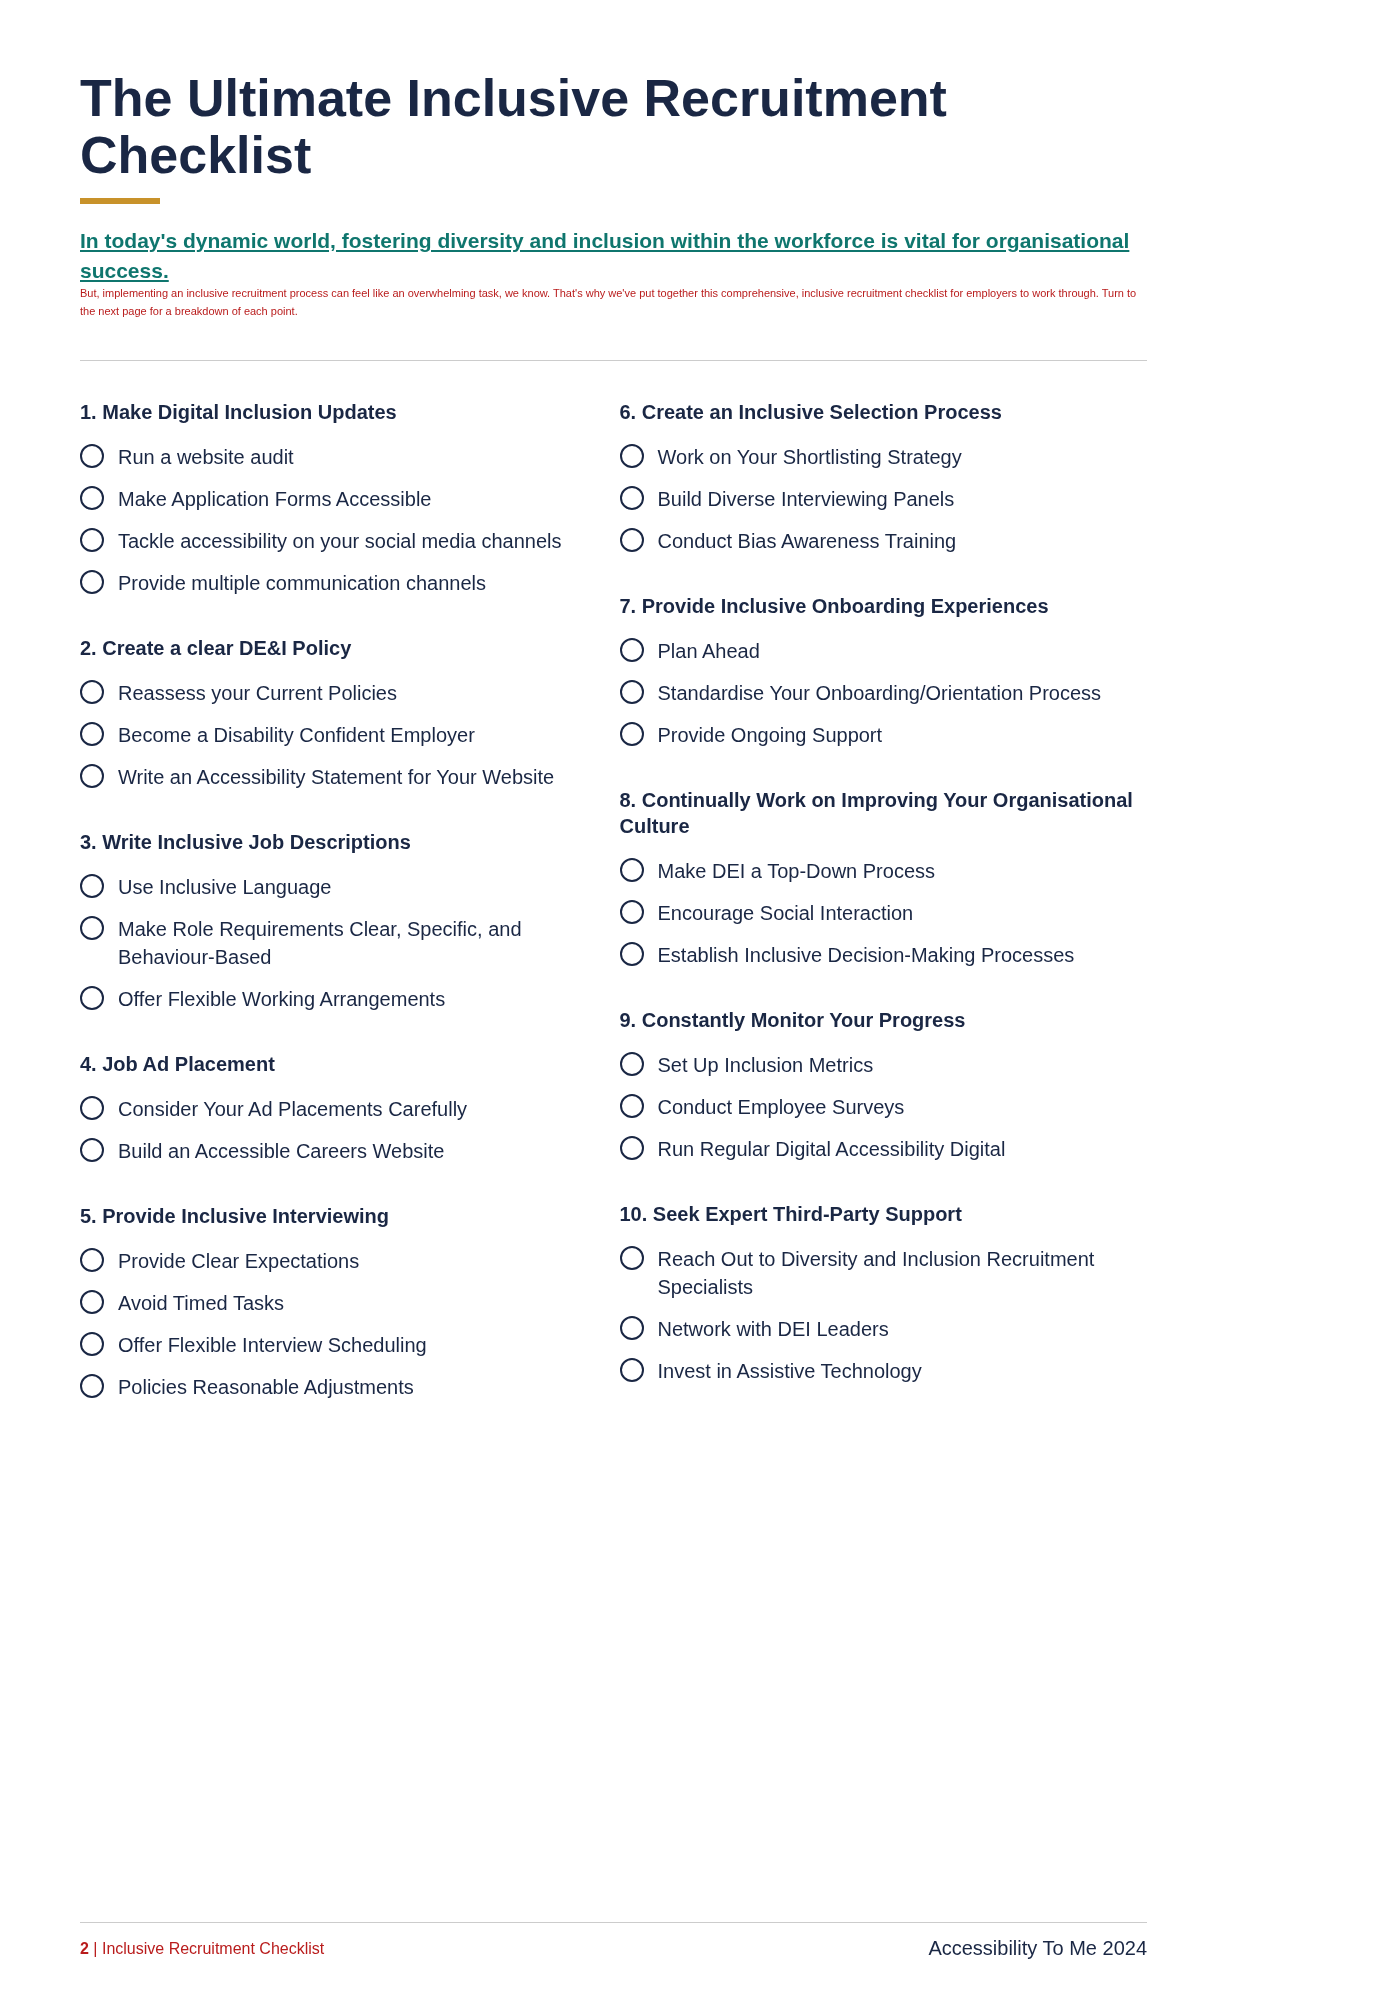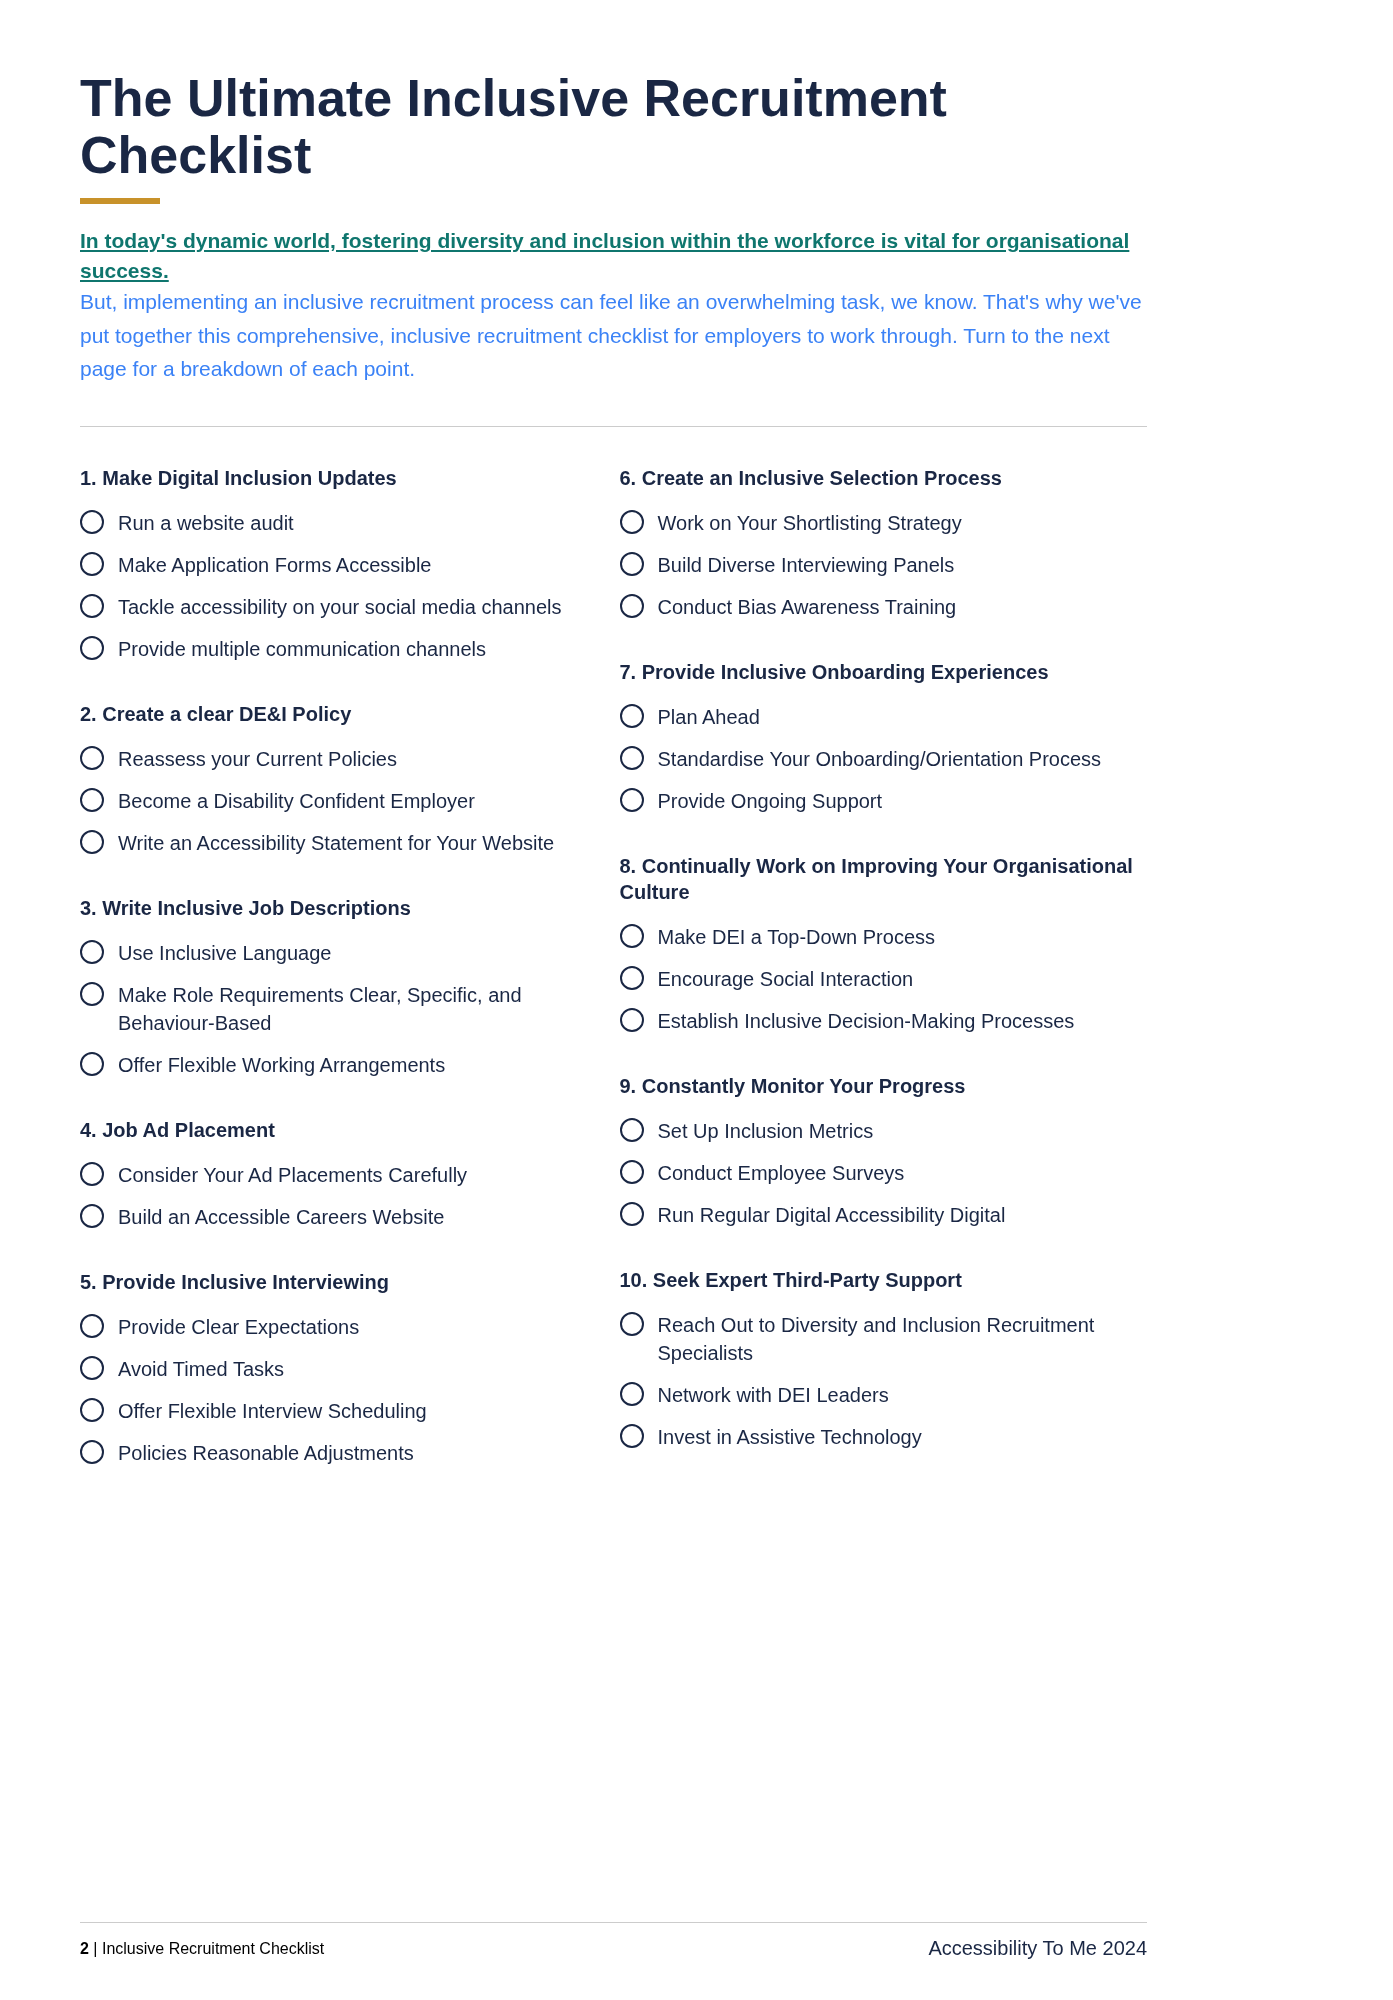--- a/index.html
+++ b/index.html
@@ -45,22 +45,22 @@
 
     .subtitle {
       font-size: 21px;
       font-weight: 800;
       color: #0f766e;
       line-height: 1.4;
       text-decoration: underline;
     }
 
     .body-text {
-      font-size: 21px;
-      color: #3b82f6;
+      font-size: 11px;
+      color: #b91c1c;
       line-height: 1.6;
       max-width: 1150px;
       margin-bottom: 40px;
     }
 
     .divider {
       border: none;
       border-top: 1.5px solid #cccccc;
       margin-bottom: 38px;
     }
@@ -121,21 +121,21 @@
       right: 80px;
       display: flex;
       justify-content: space-between;
       align-items: center;
       border-top: 1.5px solid #cccccc;
       padding-top: 14px;
     }
 
     .footer-left {
       font-size: 16px;
-      color: #000000;
+      color: #b91c1c;
       font-weight: 400;
     }
 
     .footer-right {
       font-size: 20px;
       color: #1a2744;
       font-weight: 400;
     }
 
     .footer-left .page-num {

